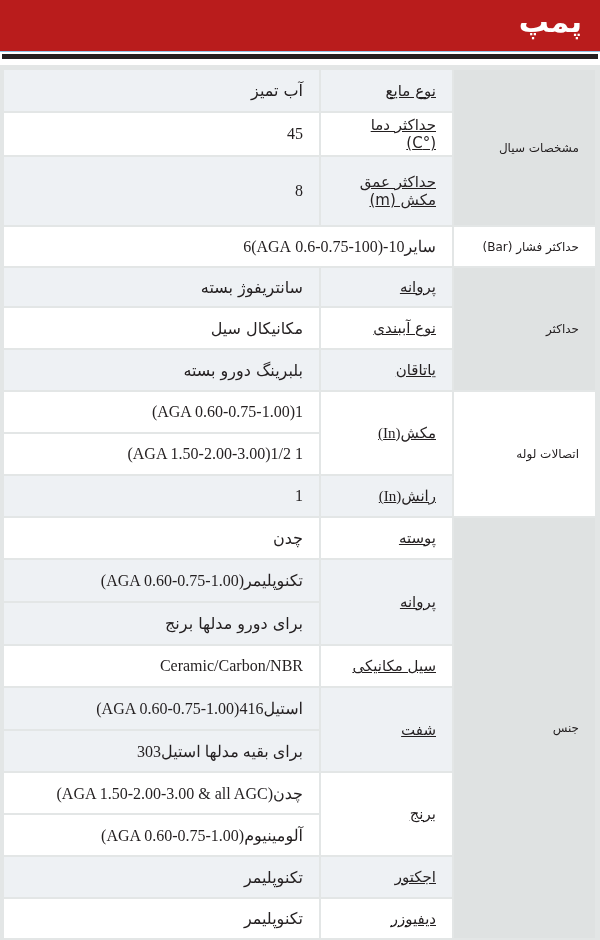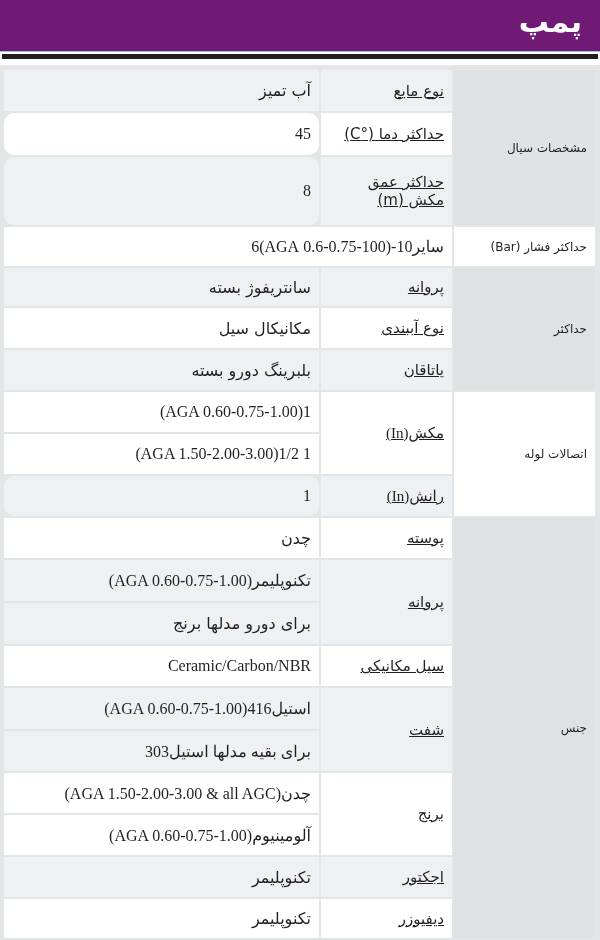--- a/index.html
+++ b/index.html
@@ -4,21 +4,21 @@
   <style>
     html, body { margin: 0; padding: 0; }
     body {
       width: 600px; height: 940px; overflow: hidden;
       background: #ffffff;
       font-family: "Liberation Serif", "DejaVu Serif", serif;
       color: #231f20;
     }
     .header {
       position: absolute; left: 0; top: 0; width: 600px; height: 52px;
-      background: #701a75;
+      background: #b91c1c;
       border-bottom: 1px solid #8fc3e6;
       box-sizing: border-box;
     }
     .header-title {
       position: absolute; right: 18px; top: 4px;
       color: #ffffff; font-size: 30px; font-weight: bold;
       font-family: "DejaVu Sans", sans-serif;
       direction: rtl;
     }
     .rule {
@@ -31,28 +31,28 @@
     }
     table {
       position: absolute; left: 2px; top: 3px;
       width: 595px;
       border-collapse: separate;
       border-spacing: 2px;
       direction: rtl;
       table-layout: fixed;
     }
     td {
-      padding: 0 8px;
+      padding: 0 16px;
       font-size: 16px;
       vertical-align: middle;
       text-align: right;
       box-sizing: border-box;
       font-family: "DejaVu Sans", sans-serif;
     }
-    td.num { font-family: "Liberation Serif", serif; font-size: 18px; border-radius: 10px; }
+    td.num { font-family: "Liberation Serif", serif; font-size: 18px; }
     td.cat { background: #dfe2e2; width: 141px; font-size: 12px; }
     td.cat.white { background: #ffffff; }
     td.lbl { width: 131px; font-size: 15px; text-decoration: underline; }
     td.val { font-size: 16px; }
     .g { background: #eef1f4; }
     .w { background: #ffffff; }
     .mixed { font-family: "Liberation Serif", serif; font-size: 18px; margin-left: 41px; }
   </style>
 </head>
 <body>

